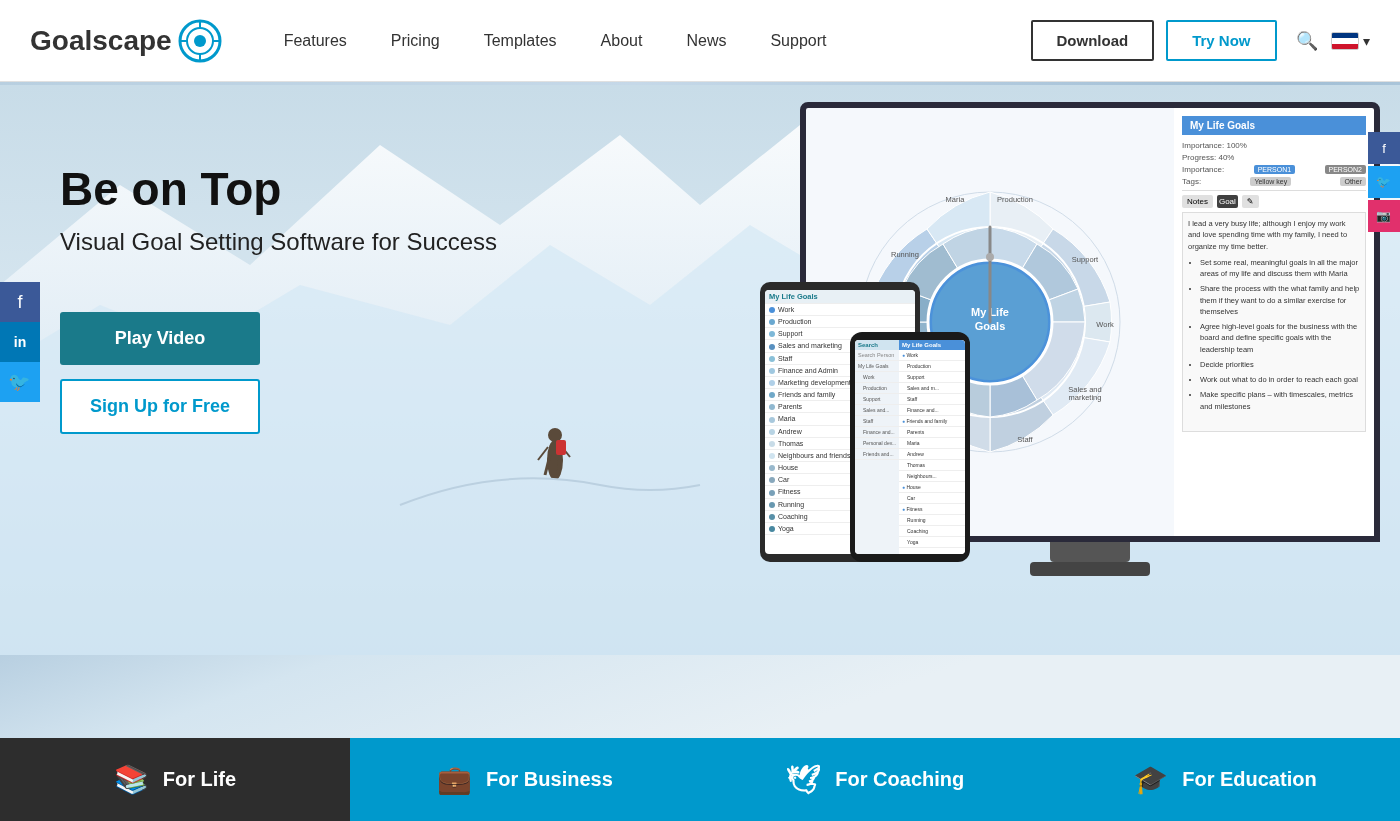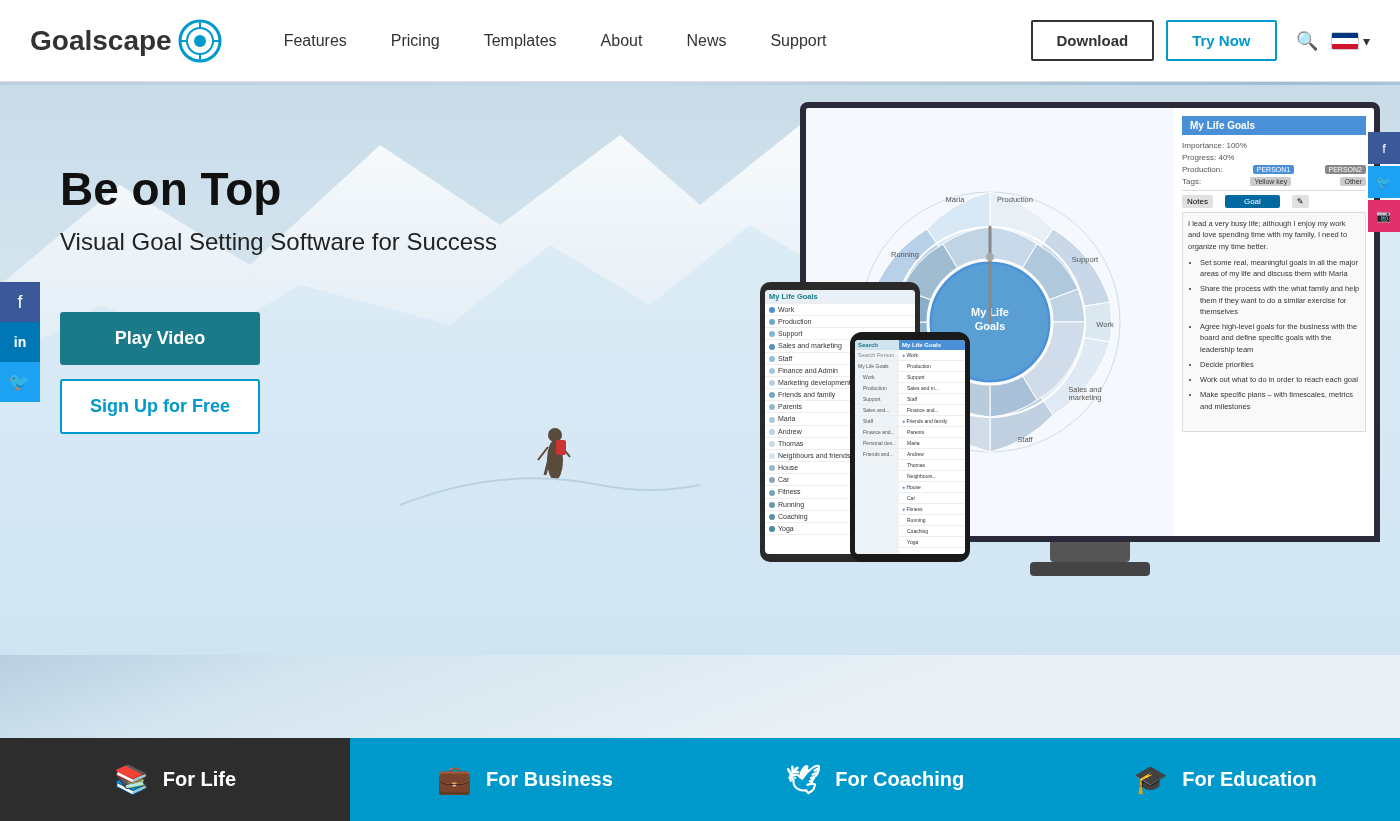--- a/index.html
+++ b/index.html
@@ -576,33 +576,33 @@
 
         <div class="right-panel">
           <div class="panel-title-bar">My Life Goals</div>
           <div class="panel-row">
             <span>Importance: 100%</span>
           </div>
           <div class="panel-row">
             <span>Progress: 40%</span>
           </div>
           <div class="panel-row">
-            <span>Production:</span>
+            <span>Importance:</span>
             <span style="background:#4a90d9;color:#fff;padding:1px 4px;border-radius:2px;font-size:7px;">PERSON1</span>
             <span style="background:#888;color:#fff;padding:1px 4px;border-radius:2px;font-size:7px;">PERSON2</span>
           </div>
           <div class="panel-row">
             <span>Tags:</span>
             <span style="background:#ccc;color:#333;padding:1px 4px;border-radius:2px;font-size:7px;">Yellow key</span>
             <span style="background:#ccc;color:#333;padding:1px 4px;border-radius:2px;font-size:7px;">Other</span>
           </div>
           <div class="panel-divider"></div>
-          <div style="display:flex;gap:12px;margin-bottom:4px;">
+          <div style="display:flex;gap:4px;margin-bottom:4px;">
             <span style="font-size:8px;padding:2px 5px;background:#e0e0e0;border-radius:2px;cursor:pointer;">Notes</span>
-            <span style="font-size:8px;padding:2px 19px;background:#0369a1;color:#fff;border-radius:2px;cursor:pointer;">Goal</span>
+            <span style="font-size:8px;padding:2px 2px;background:#404040;color:#fff;border-radius:2px;cursor:pointer;">Goal</span>
             <span style="font-size:8px;padding:2px 5px;background:#e0e0e0;border-radius:2px;cursor:pointer;">✎</span>
           </div>
           <div class="panel-note-area">
             <p style="margin-bottom:5px;">I lead a very busy life; although I enjoy my work and love spending time with my family, I need to organize my time better.</p>
             <ul>
               <li>Set some real, meaningful goals in all the major areas of my life and discuss them with Maria</li>
               <li>Share the process with the what family and help them if they want to do a similar exercise for themselves</li>
               <li>Agree high-level goals for the business with the board and define specific goals with the leadership team</li>
               <li>Decide priorities</li>
               <li>Work out what to do in order to reach each goal</li>

